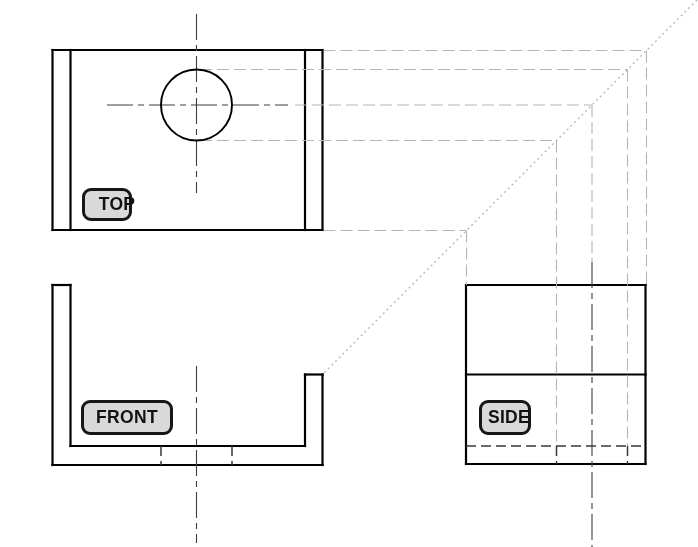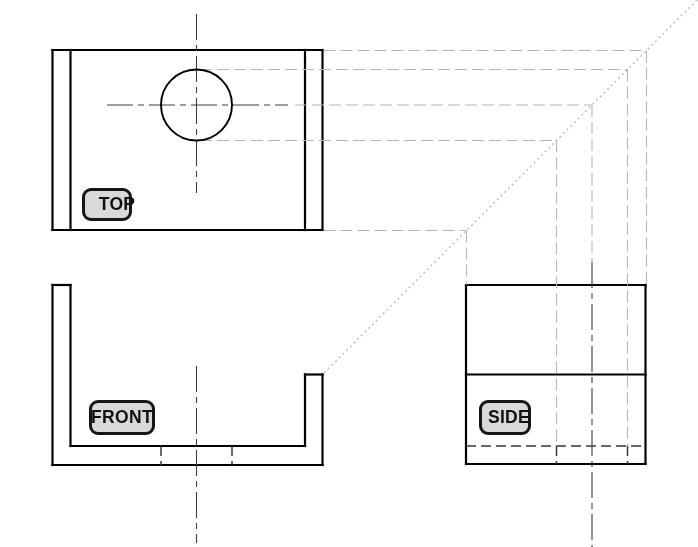--- a/index.html
+++ b/index.html
@@ -67,15 +67,15 @@
       <line x1="161" y1="446" x2="161" y2="465" stroke="#3a3a3a" stroke-width="1.5" stroke-dasharray="10 5" fill="none"></line>
       <line x1="232" y1="446" x2="232" y2="465" stroke="#3a3a3a" stroke-width="1.5" stroke-dasharray="10 5" fill="none"></line>
       <line x1="466" y1="446" x2="645.5" y2="446" stroke="#3a3a3a" stroke-width="1.5" stroke-dasharray="10 5" fill="none"></line>
       <line x1="556.5" y1="446" x2="556.5" y2="464" stroke="#3a3a3a" stroke-width="1.5" stroke-dasharray="10 5" fill="none"></line>
       <line x1="627.5" y1="446" x2="627.5" y2="464" stroke="#3a3a3a" stroke-width="1.5" stroke-dasharray="10 5" fill="none"></line>
       <line x1="697" y1="0" x2="322.5" y2="374.5" stroke="#b0b0b0" stroke-width="1.2" stroke-dasharray="2 3.2" fill="none"></line>
       <circle cx="196.5" cy="105" r="35.5" stroke="#000000" stroke-width="1.9" fill="none"></circle>
     </svg>
 
   <div class="view-badge" id="badge-top" style="left: 82px; top: 188px; width: 50px; height: 33px; background: rgb(217, 217, 217); border-color: rgb(22, 22, 22); border-width: 3px; border-radius: 9px; color: rgb(17, 17, 17); font-size: 17.5px; padding-left: 20px;">TOP</div>
-  <div class="view-badge" id="badge-front" style="left: 81px; top: 400px; width: 66px; height: 35px; background: rgb(217, 217, 217); border-color: rgb(22, 22, 22); border-width: 3px; border-radius: 9px; color: rgb(17, 17, 17); font-size: 17.5px; margin-left: 8px;">FRONT</div>
+  <div class="view-badge" id="badge-front" style="left: 81px; top: 400px; width: 92px; height: 35px; background: rgb(217, 217, 217); border-color: rgb(22, 22, 22); border-width: 3px; border-radius: 9px; color: rgb(17, 17, 17); font-size: 17.5px;">FRONT</div>
   <div class="view-badge" id="badge-side" style="left: 479px; top: 400px; width: 52px; height: 35px; background: rgb(217, 217, 217); border-color: rgb(22, 22, 22); border-width: 3px; border-radius: 9px; color: rgb(17, 17, 17); font-size: 17.5px; padding-left: 8px;">SIDE</div>
 </div>
 
 </body></html>

